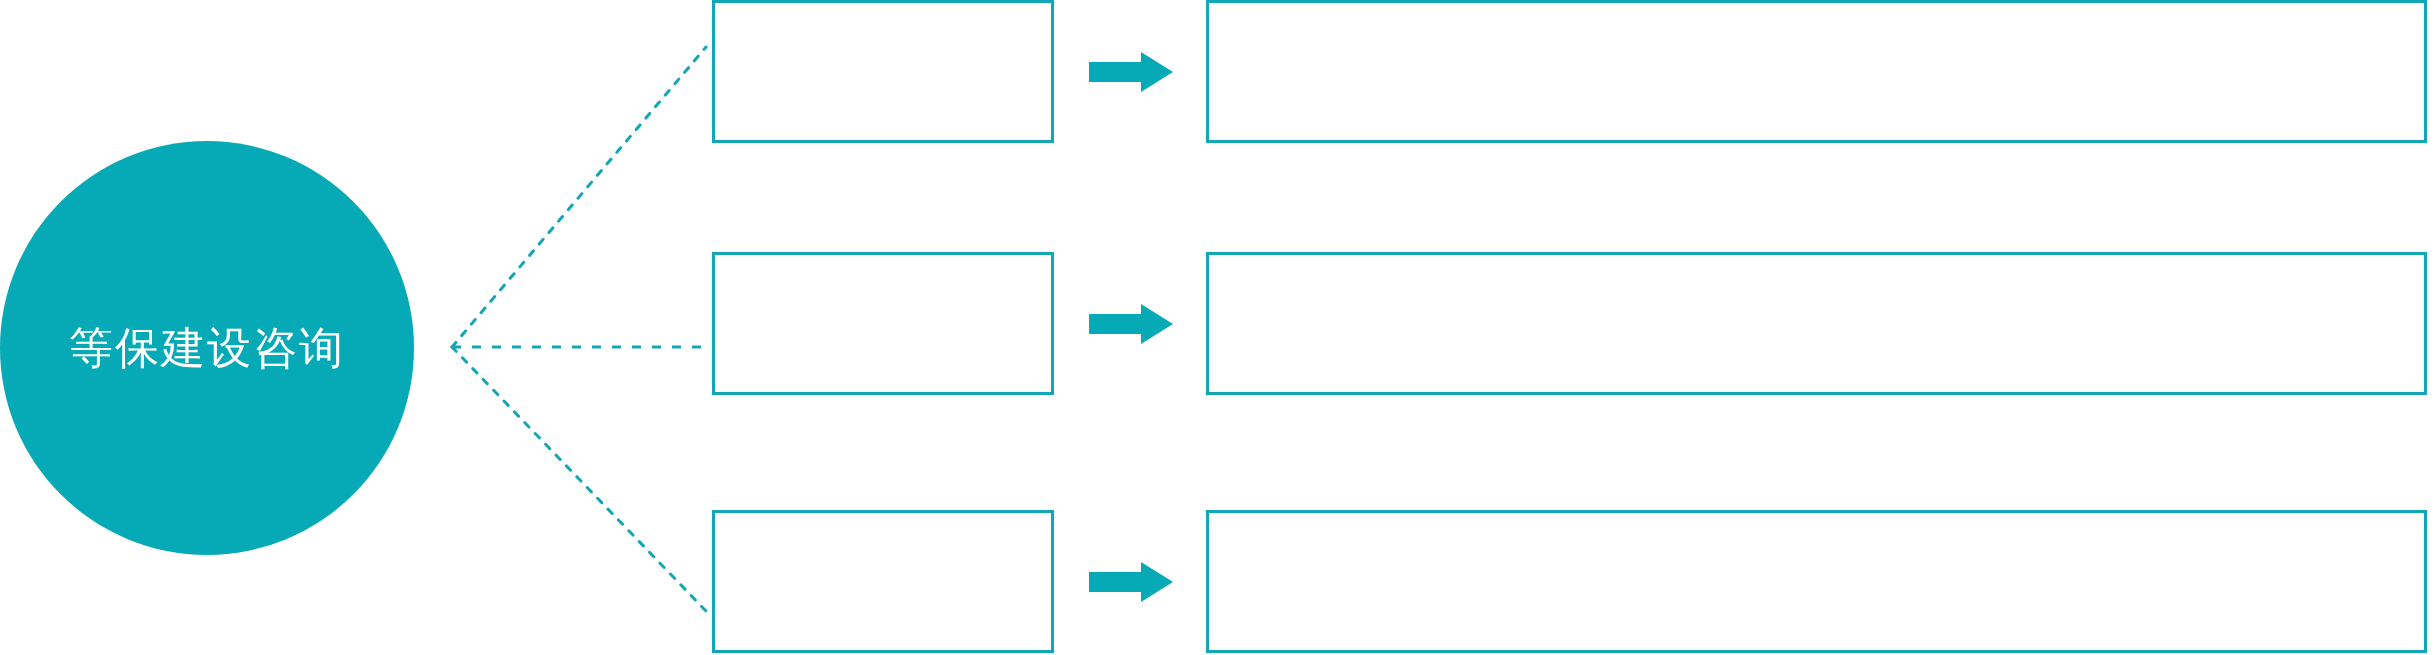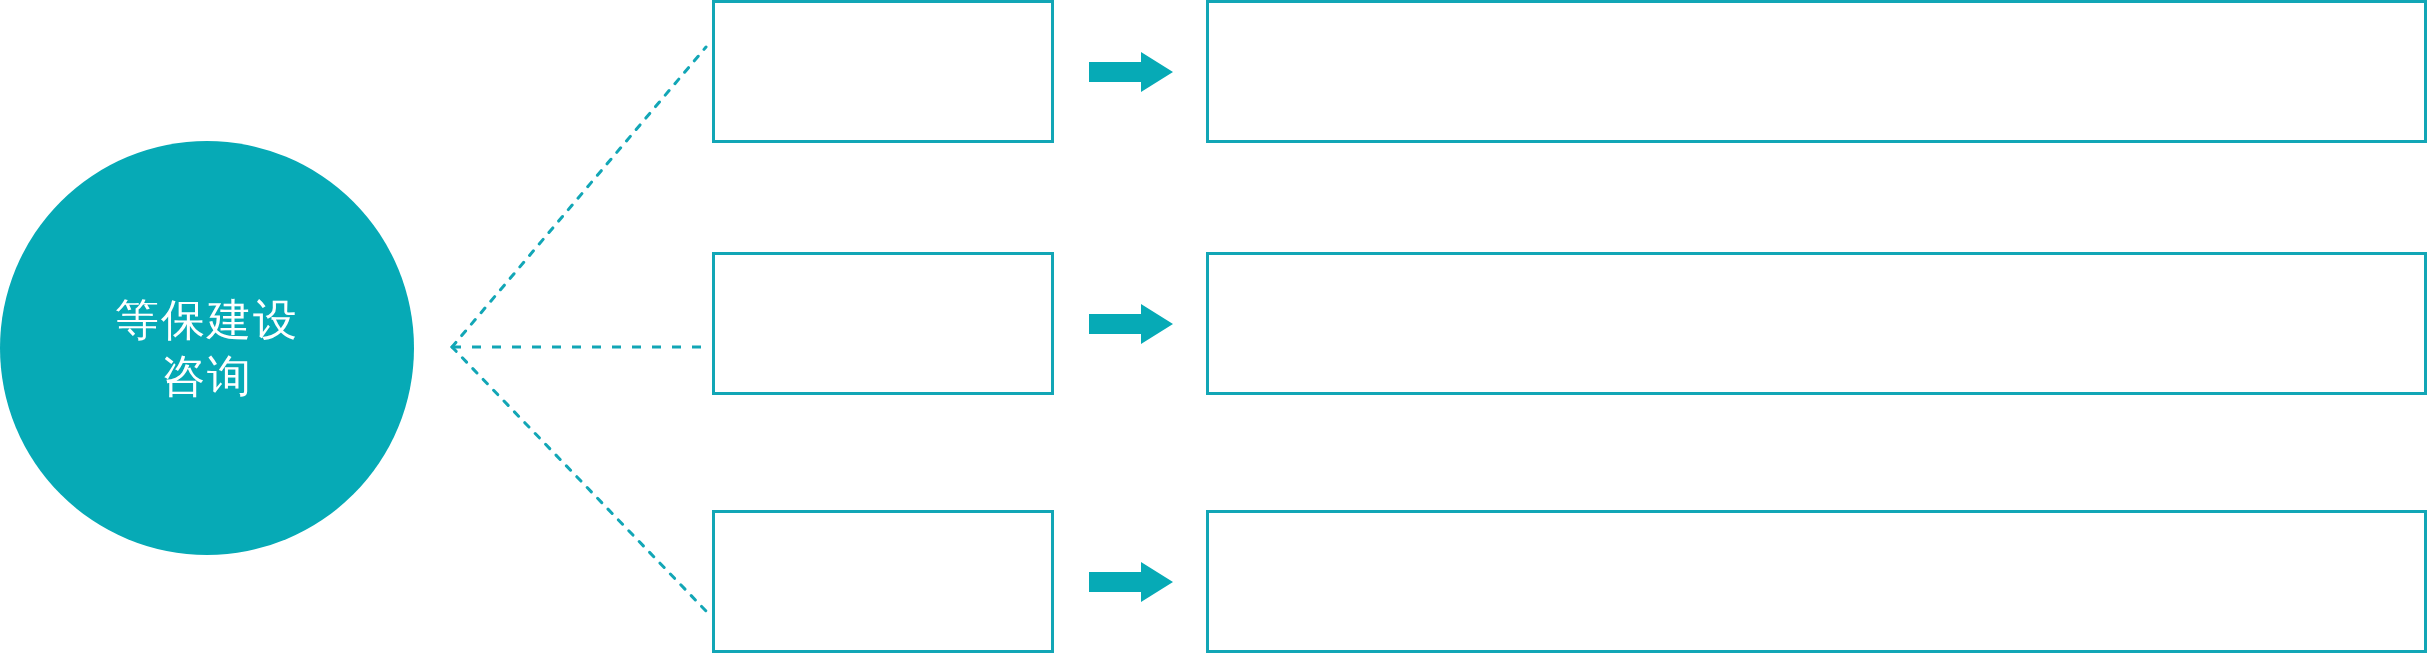--- a/index.html
+++ b/index.html
@@ -22,21 +22,20 @@
   
   .hub {
     position: absolute;
     left: 0px;
     top: 141px;
     width: 414px;
     height: 414px;
     border-radius: 50%;
     background: #06aab6;
     display: flex;
-    flex-direction: column;
     align-items: center;
     justify-content: center;
     box-sizing: border-box;
   }
   .hub-label {
     color: #ffffff;
     font-size: 44px;
     line-height: 1.28;
     letter-spacing: 2px;
     text-align: center;

